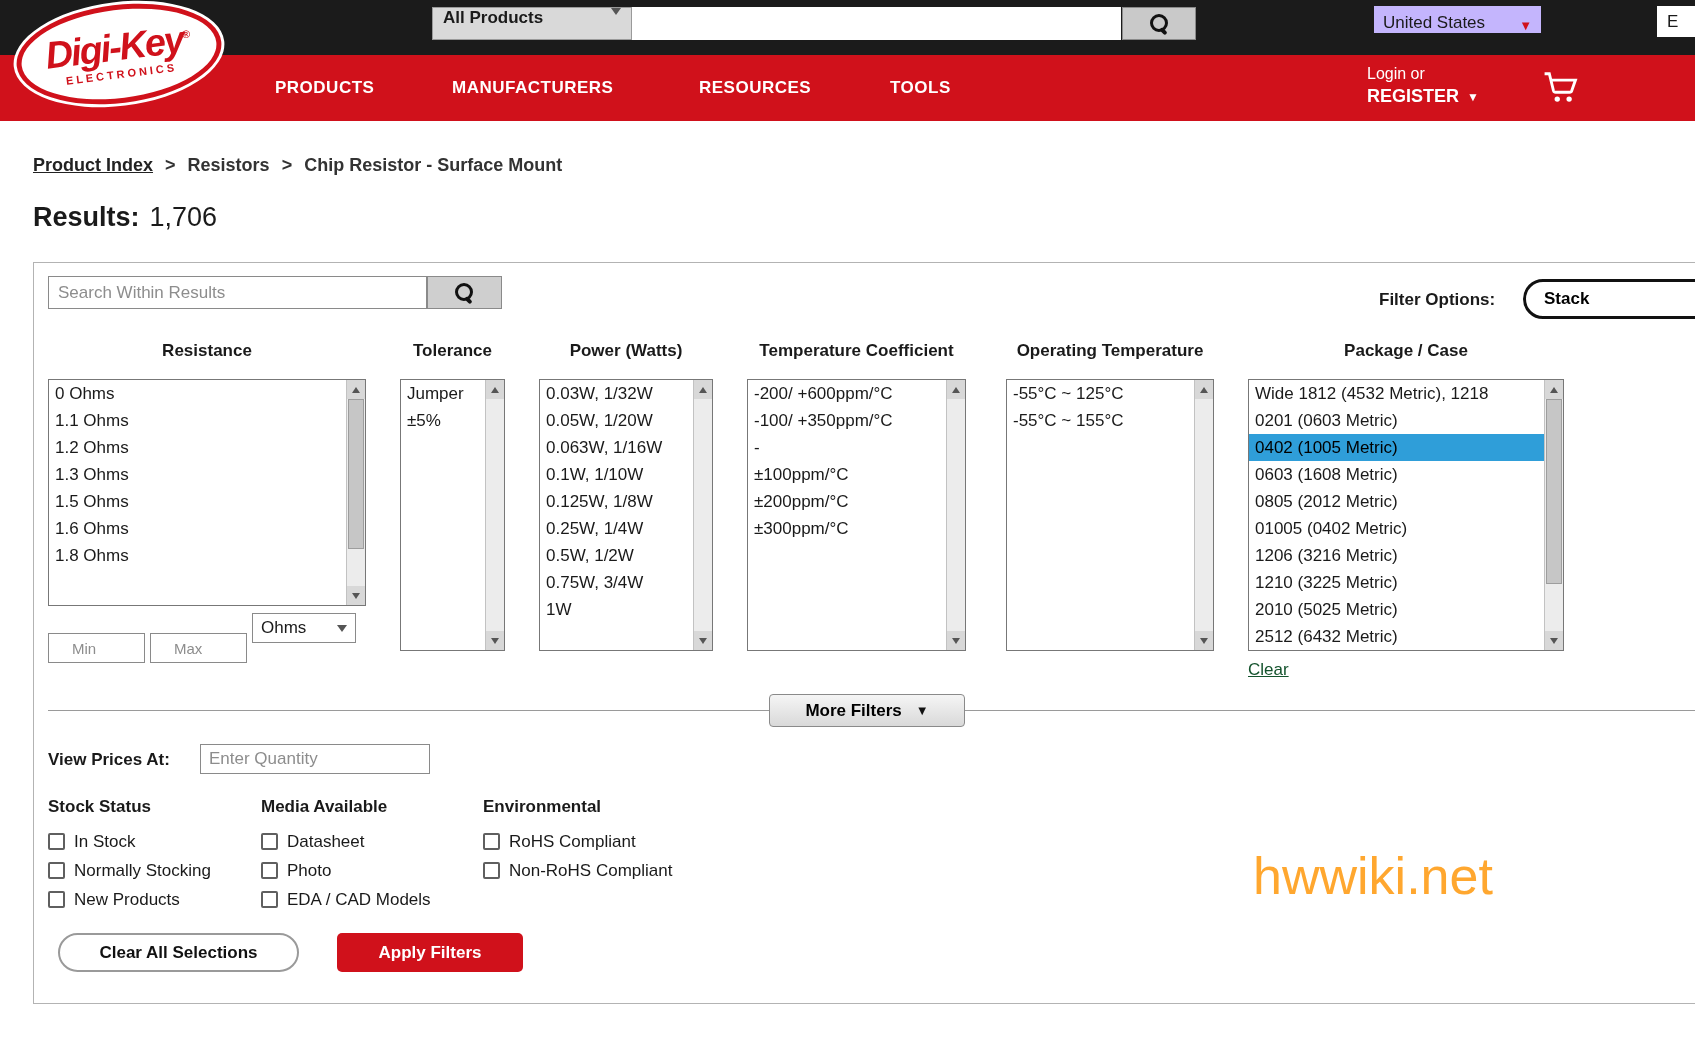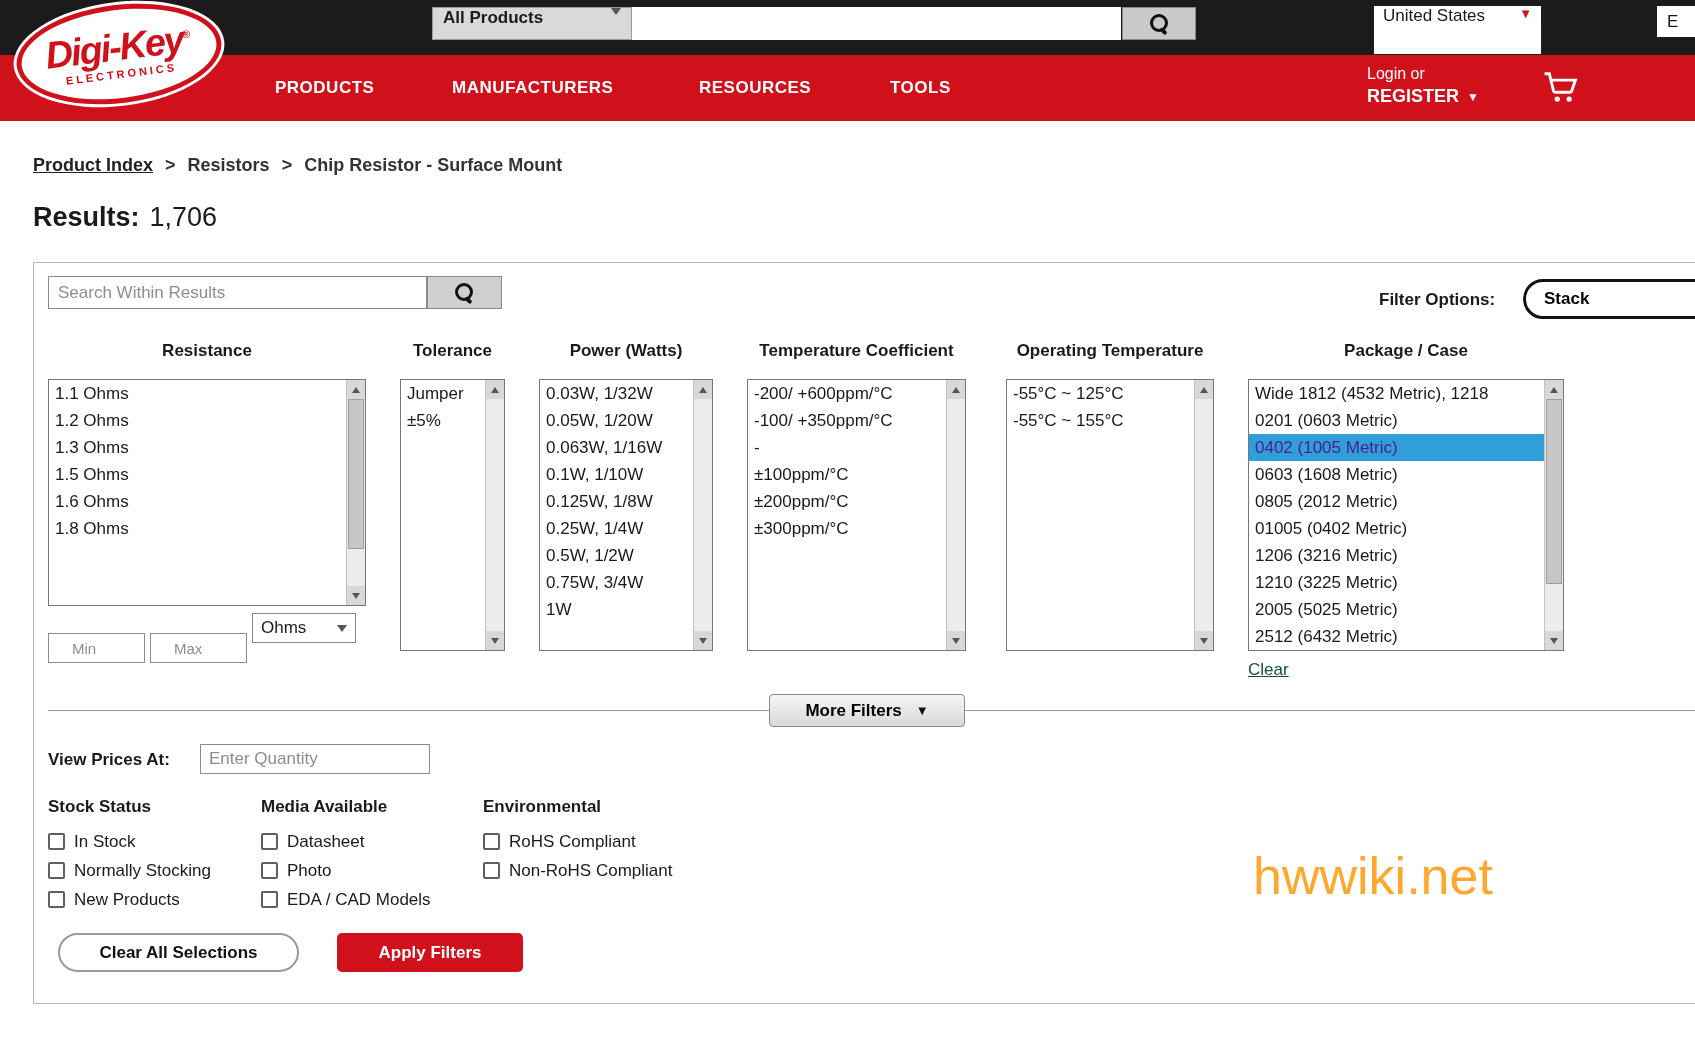--- a/index.html
+++ b/index.html
@@ -17,21 +17,21 @@
   .logo-name .reg{font-size:11px;font-style:normal;vertical-align:super;letter-spacing:0;}
   .logo-sub{color:var(--brand-red,#d0111b);font-weight:bold;font-size:11px;letter-spacing:3px;margin-top:2px;}
   .cat-select{position:absolute;left:432px;top:7px;width:200px;height:33px;background:#d9d9d9;border:1px solid #9a9a9a;
     display:flex;align-items:flex-start;justify-content:space-between;padding:0 10px;font-weight:bold;font-size:17px;cursor:pointer;}
   .search-input{position:absolute;left:632px;top:7px;width:489px;height:33px;border:none;background:#fff;font-size:17px;padding:0 10px;}
   .search-btn{position:absolute;left:1122px;top:7px;width:74px;height:33px;background:#c9c9c9;border:1px solid #8a8a8a;
     display:flex;align-items:center;justify-content:center;cursor:pointer;}
   .mag{position:relative;width:19px;height:19px;display:inline-block;}
   .mag::before{content:"";position:absolute;left:0;top:0;width:12px;height:12px;border:3px solid #111;border-radius:50%;}
   .mag::after{content:"";position:absolute;left:12px;top:13px;width:8px;height:3.5px;background:#111;transform:rotate(45deg);transform-origin:0 0;border-radius:2px;}
-  .country{position:absolute;left:1374px;top:6px;width:167px;height:48px;background:#ffffff;display:flex;align-items:flex-start;
+  .country{position:absolute;left:1374px;top:6px;width:167px;height:27px;background:#c4b5fd;display:flex;align-items:flex-end;
     justify-content:space-between;padding:0 9px;font-size:17px;cursor:pointer;}
   .red-caret{color:var(--brand-red,#d0111b);font-size:13px;}
   .lang{position:absolute;left:1657px;top:6px;width:50px;height:31px;background:#fff;display:flex;align-items:center;padding:0 10px;font-size:17px;cursor:pointer;}
 
   
   .nav-item{position:absolute;top:0;height:66px;display:flex;align-items:center;color:#fff;font-weight:bold;font-size:17px;letter-spacing:.5px;cursor:pointer;}
   .n1{left:275px;} .n2{left:452px;} .n3{left:699px;} .n4{left:890px;}
   .login{position:absolute;left:1367px;top:9px;color:#fff;font-size:16px;cursor:pointer;line-height:1.2;}
   .login-l2{font-weight:bold;font-size:18px;margin-top:3px;display:flex;align-items:center;gap:8px;}
   .white-caret{color:#fff;font-size:12px;}
@@ -55,21 +55,21 @@
     font-weight:bold;font-size:17px;display:flex;align-items:center;padding-left:18px;cursor:pointer;}
 
   .fcol{position:absolute;top:78px;}
   .c1{left:14px;width:318px;} .c2{left:366px;width:105px;} .c3{left:505px;width:174px;}
   .c4{left:713px;width:219px;} .c5{left:972px;width:208px;} .c6{left:1214px;width:316px;}
   .fcol-title{height:38px;font-weight:bold;font-size:17px;text-align:center;}
   .listbox{display:flex;border:1px solid #777;background:#fff;height:272px;}
   .c1 .listbox{height:227px;}
   .opts{flex:1;overflow:hidden;}
   .opt{font-size:17px;line-height:27px;padding:0 6px;white-space:nowrap;overflow:hidden;cursor:default;}
-  .opt.selected{background:var(--selection-blue,#2f9ed9);color:#4c1d95;}
+  .opt.selected{background:var(--selection-blue,#2f9ed9);color:#000000;}
   .sb{width:19px;display:flex;flex-direction:column;background:#ececec;border-left:1px solid #c2c2c2;flex:none;}
   .sb-btn{height:19px;background:#d8d8d8;display:flex;align-items:center;justify-content:center;cursor:pointer;}
   .sb-track{flex:1;position:relative;cursor:pointer;}
   .sb-thumb{position:absolute;left:1px;right:1px;background:#c6c6c6;border:1px solid #9d9d9d;}
   .c1 .sb-thumb{top:0;height:150px;}
   .c6 .sb-thumb{top:0;height:185px;}
   .tri-u{width:0;height:0;border-left:4px solid transparent;border-right:4px solid transparent;border-bottom:6px solid #555;}
   .tri-dn{width:0;height:0;border-left:4px solid transparent;border-right:4px solid transparent;border-top:6px solid #555;}
   .tri-d{width:0;height:0;border-left:5px solid transparent;border-right:5px solid transparent;border-top:7px solid #555;}
 
@@ -173,20 +173,21 @@
       <span class="mag"></span>
     </button>
 
     <div class="fo-label">Filter Options:</div>
     <button class="stack-btn">Stack</button>
 
     <div class="fcol c1">
       <div class="fcol-title">Resistance</div>
       <div class="listbox">
         <div class="opts">
+            <div class="opt">0 Ohms</div>
             <div class="opt">1.1 Ohms</div>
             <div class="opt">1.2 Ohms</div>
             <div class="opt">1.3 Ohms</div>
             <div class="opt">1.5 Ohms</div>
             <div class="opt">1.6 Ohms</div>
             <div class="opt">1.8 Ohms</div>
           </div>
         <div class="sb">
           <div class="sb-btn">
               <i class="tri-u"></i>
@@ -301,21 +302,21 @@
       <div class="listbox">
         <div class="opts">
             <div class="opt">Wide 1812 (4532 Metric), 1218</div>
             <div class="opt">0201 (0603 Metric)</div>
             <div class="opt selected">0402 (1005 Metric)</div>
             <div class="opt">0603 (1608 Metric)</div>
             <div class="opt">0805 (2012 Metric)</div>
             <div class="opt">01005 (0402 Metric)</div>
             <div class="opt">1206 (3216 Metric)</div>
             <div class="opt">1210 (3225 Metric)</div>
-            <div class="opt">2005 (5025 Metric)</div>
+            <div class="opt">2010 (5025 Metric)</div>
             <div class="opt">2512 (6432 Metric)</div>
           </div>
         <div class="sb">
           <div class="sb-btn">
               <i class="tri-u"></i>
             </div>
           <div class="sb-track">
               <div class="sb-thumb"></div>
             </div>
           <div class="sb-btn">

